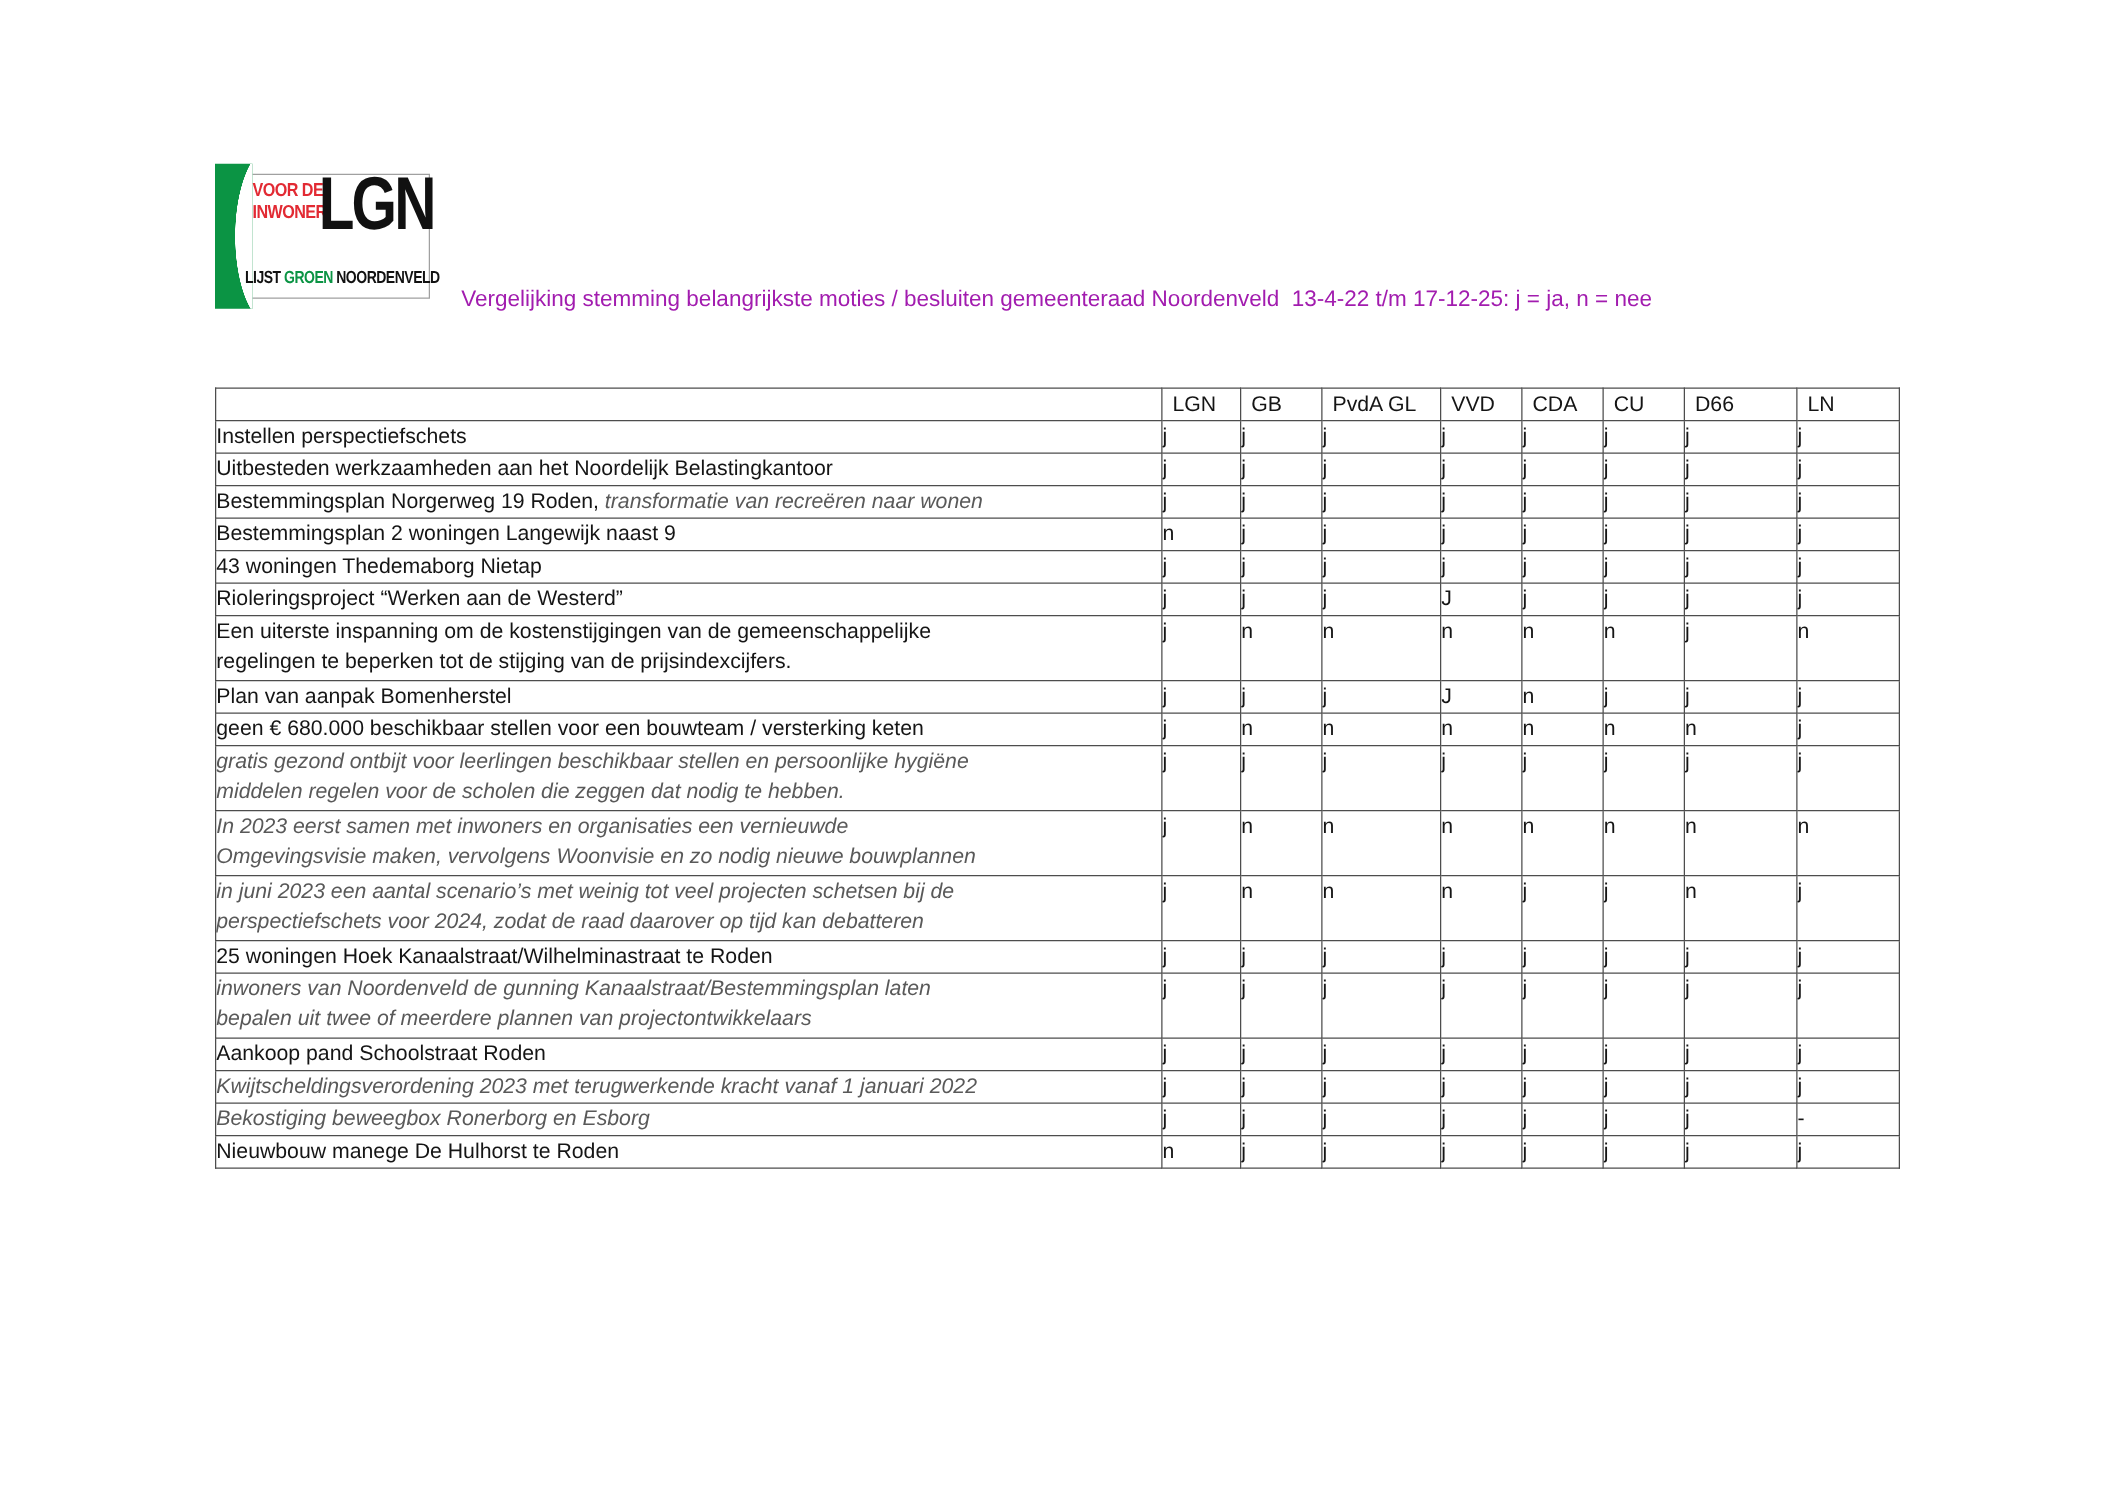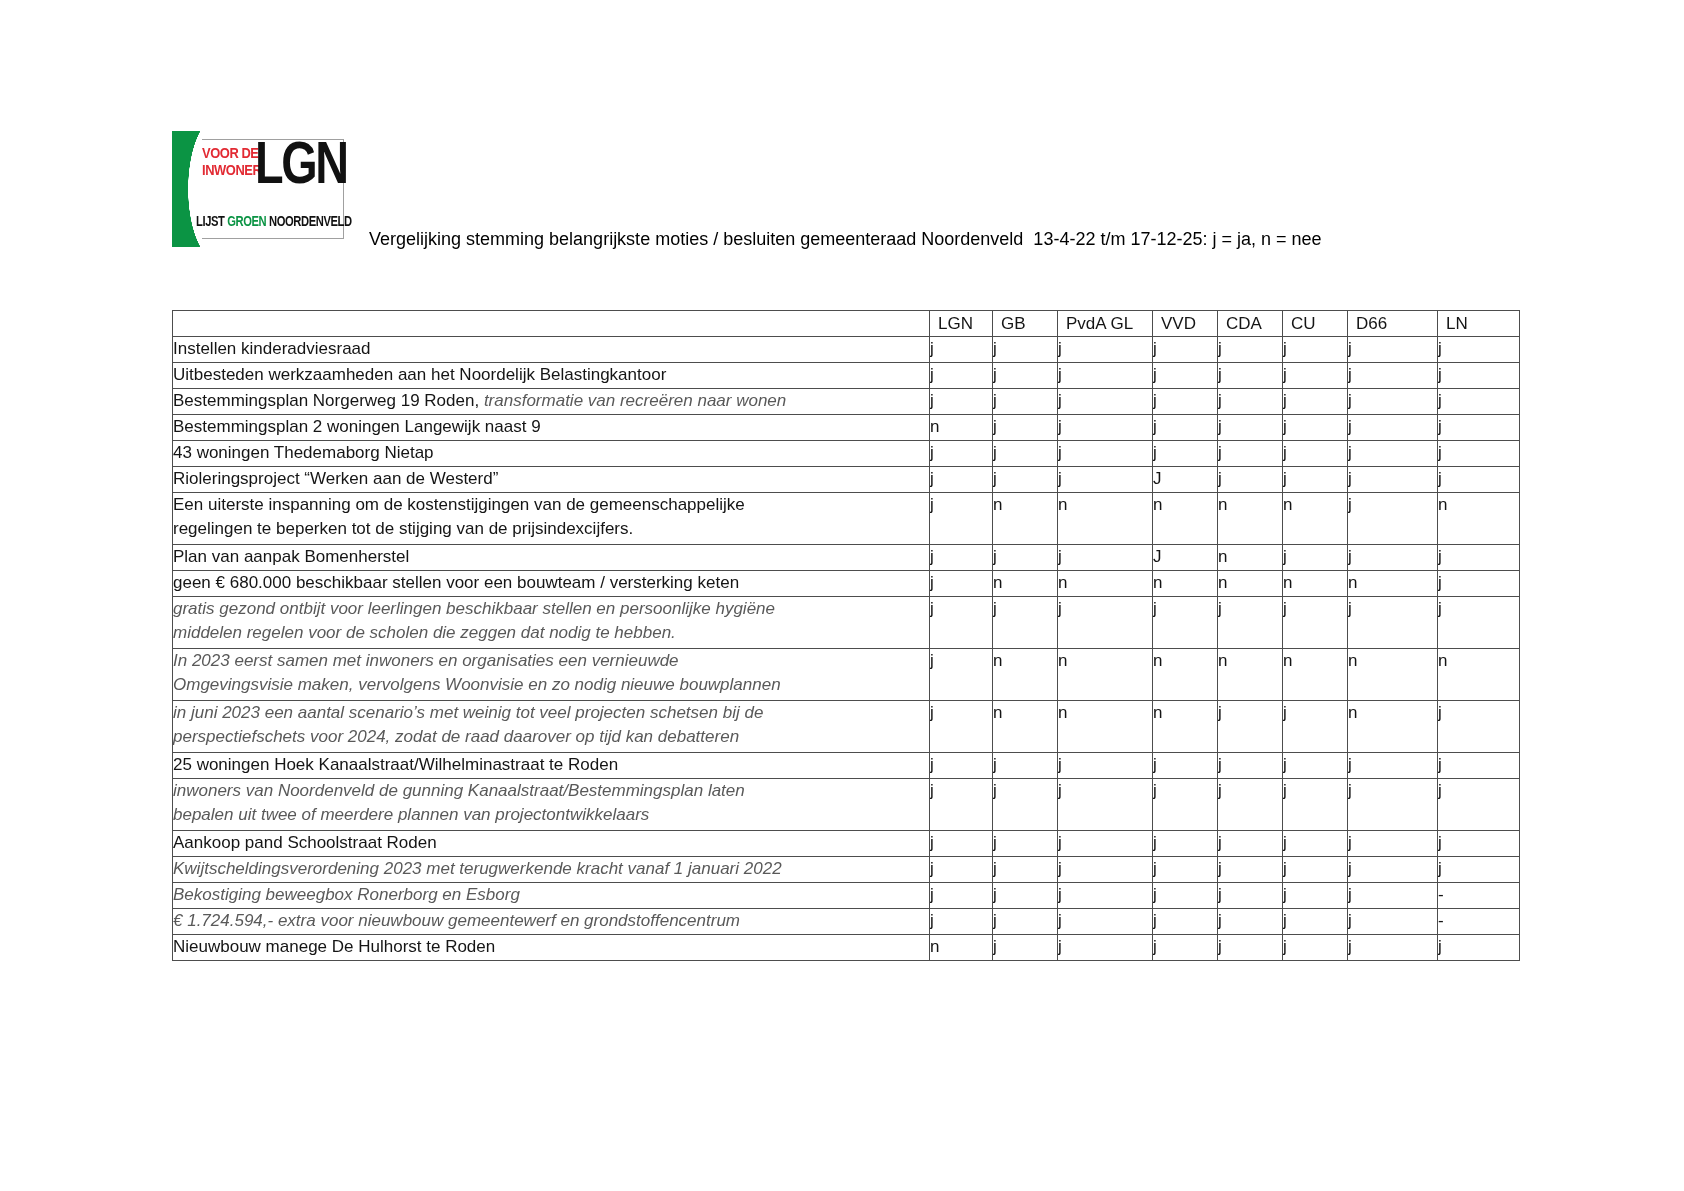--- a/index.html
+++ b/index.html
@@ -29,21 +29,21 @@
     transform:scaleX(.78);transform-origin:left top;
   }
   .logo-subtitle{
     position:absolute;left:24px;top:82px;z-index:4;width:200px;
     font-size:14px;font-weight:bold;letter-spacing:-0.5px;color:#111;white-space:pre;
     transform:scaleX(.80);transform-origin:left top;
   }
   .logo-subtitle .green{color:var(--logo-green,#0b9444);}
   
   .title{
-    position:absolute;left:330px;top:229px;font-size:18px;color:#000000;white-space:pre;
+    position:absolute;left:330px;top:229px;font-size:18px;color:#a21caf;white-space:pre;
   }
   
   table.votes{
     position:absolute;left:133px;top:310px;width:1347px;
     border-collapse:collapse;table-layout:fixed;font-size:17px;
   }
   table.votes th,table.votes td{
     border:1.5px solid var(--border-gray,#4d4d4d);
     vertical-align:top;text-align:left;font-weight:normal;padding:0;color:#151515;
     overflow:hidden;
@@ -95,21 +95,21 @@
           <th>PvdA GL</th>
           <th>VVD</th>
           <th>CDA</th>
           <th>CU</th>
           <th>D66</th>
           <th>LN</th>
         </tr>
     </thead>
     <tbody id="table-body">
         <tr class="row">
-          <td class="label"><span>Instellen kinderadviesraad</span></td>
+          <td class="label"><span>Instellen perspectiefschets</span></td>
           <td class="vote">j</td>
           <td class="vote">j</td>
           <td class="vote">j</td>
           <td class="vote">j</td>
           <td class="vote">j</td>
           <td class="vote">j</td>
           <td class="vote">j</td>
           <td class="vote">j</td>
         </tr>
         <tr class="row">
@@ -287,31 +287,20 @@
           <td class="vote">j</td>
           <td class="vote">j</td>
           <td class="vote">j</td>
           <td class="vote">j</td>
           <td class="vote">j</td>
           <td class="vote">j</td>
           <td class="vote">j</td>
           <td class="vote">-</td>
         </tr>
         <tr class="row">
-          <td class="label gray"><span class="gray-text">€ 1.724.594,- extra voor nieuwbouw gemeentewerf en grondstoffencentrum</span></td>
-          <td class="vote">j</td>
-          <td class="vote">j</td>
-          <td class="vote">j</td>
-          <td class="vote">j</td>
-          <td class="vote">j</td>
-          <td class="vote">j</td>
-          <td class="vote">j</td>
-          <td class="vote">-</td>
-        </tr>
-        <tr class="row">
           <td class="label"><span>Nieuwbouw manege De Hulhorst te Roden</span></td>
           <td class="vote">n</td>
           <td class="vote">j</td>
           <td class="vote">j</td>
           <td class="vote">j</td>
           <td class="vote">j</td>
           <td class="vote">j</td>
           <td class="vote">j</td>
           <td class="vote">j</td>
         </tr>

